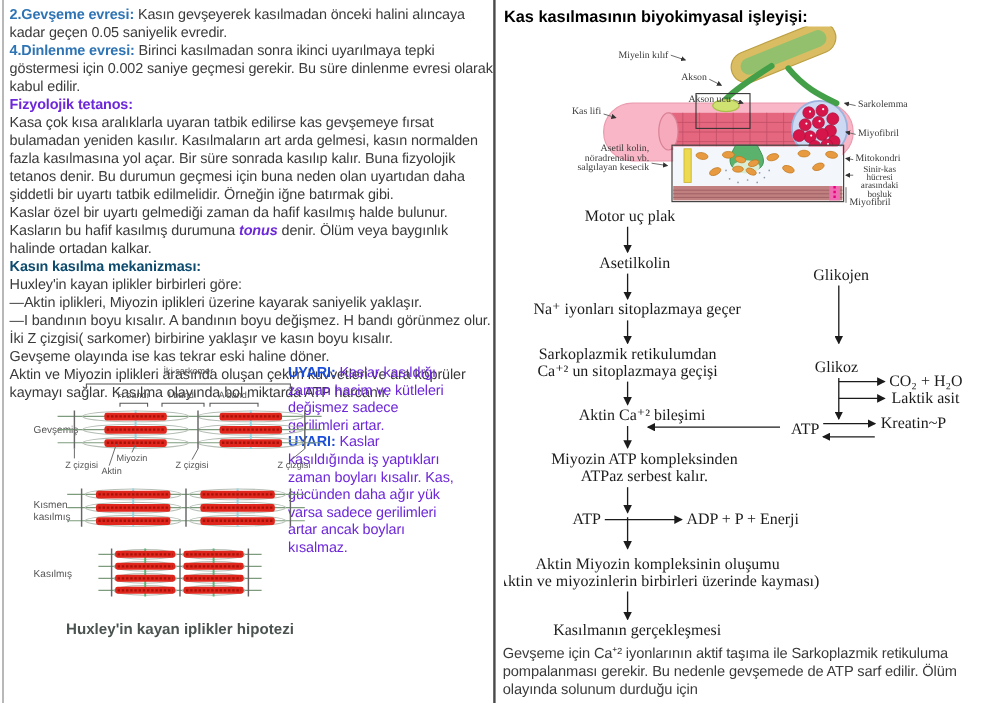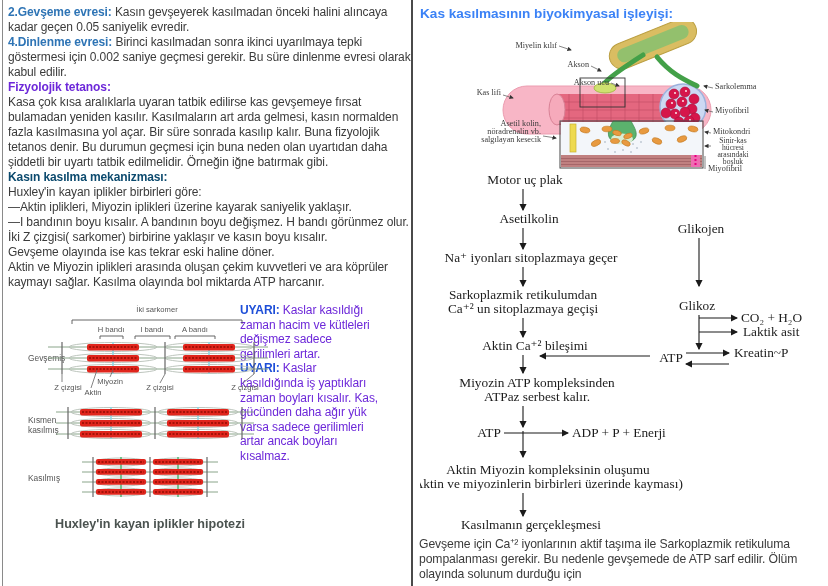--- a/index.html
+++ b/index.html
@@ -13,21 +13,21 @@
   .lefttext p{margin:0;}
   .bold{font-weight:bold;}
   .ital{font-style:italic;}
   .blue{color:#2E74B5;}
   .red{color:#6d28d9;}
   .gold{color:#0c4a6e;}
   .uyari{left:240px;top:303px;width:142px;font-size:12px;line-height:14.6px;letter-spacing:-0.1px;}
   .uyari p{margin:0;}
   .uyari .lbl{font-weight:bold;color:#1d4ed8;}
   .uyari .txt{color:#6d28d9;}
-  .rtitle{left:420px;top:6px;width:400px;font-size:13.6px;font-weight:bold;color:#3b82f6;}
+  .rtitle{left:420px;top:6px;width:400px;font-size:13.6px;font-weight:bold;color:#000000;}
   .footer{left:419px;top:537px;width:409px;font-size:12.2px;line-height:15.2px;letter-spacing:-0.1px;}
   svg{position:absolute;}
   svg text{font-family:"Liberation Sans",sans-serif;}
   .hx-s{font-size:7.6px;fill:#555;}
   .hx-row{font-size:8.4px;fill:#555;}
   .hx-cap{font-size:12.6px;font-weight:bold;fill:#4b5350;}
   .an-l{font-family:"Liberation Serif",serif;font-size:8.2px;fill:#3a3a3a;}
   .an-s{font-family:"Liberation Serif",serif;font-size:7.6px;fill:#3a3a3a;}
   .fl{font-family:"Liberation Serif","DejaVu Serif",serif;font-size:13.3px;fill:#1b1b1b;}
   .arrow{stroke:#1b1b1b;stroke-width:1.1;fill:none;}
@@ -38,20 +38,21 @@
 <body>
 
 <div class="vline edge-l"></div>
 <div class="vline divider"></div>
 
 <div class="abs lefttext">
   <p><span class="blue bold">2.Gevşeme evresi:</span><span> Kasın gevşeyerek kasılmadan önceki halini alıncaya kadar geçen 0.05 saniyelik evredir.</span></p>
   <p><span class="blue bold">4.Dinlenme evresi:</span><span> Birinci kasılmadan sonra ikinci uyarılmaya tepki göstermesi için 0.002 saniye geçmesi gerekir. Bu süre dinlenme evresi olarak kabul edilir.</span></p>
   <p class="red bold">Fizyolojik tetanos:</p>
   <p>Kasa çok kısa aralıklarla uyaran tatbik edilirse kas gevşemeye fırsat bulamadan yeniden kasılır. Kasılmaların art arda gelmesi, kasın normalden fazla kasılmasına yol açar. Bir süre sonrada kasılıp kalır. Buna fizyolojik tetanos denir. Bu durumun geçmesi için buna neden olan uyartıdan daha şiddetli bir uyartı tatbik edilmelidir. Örneğin iğne batırmak gibi.</p>
+  <p><span>Kaslar özel bir uyartı gelmediği zaman da hafif kasılmış halde bulunur. Kasların bu hafif kasılmış durumuna </span><span class="red bold ital">tonus</span><span> denir. Ölüm veya baygınlık halinde ortadan kalkar.</span></p>
   <p class="gold bold">Kasın kasılma mekanizması:</p>
   <p>Huxley'in kayan iplikler birbirleri göre:</p>
   <p>—Aktin iplikleri, Miyozin iplikleri üzerine kayarak saniyelik yaklaşır.</p>
   <p>—I bandının boyu kısalır. A bandının boyu değişmez. H bandı görünmez olur. İki Z çizgisi( sarkomer) birbirine yaklaşır ve kasın boyu kısalır.</p>
   <p>Gevşeme olayında ise kas tekrar eski haline döner.</p>
   <p>Aktin ve Miyozin iplikleri arasında oluşan çekim kuvvetleri ve ara köprüler kaymayı sağlar. Kasılma olayında bol miktarda ATP harcanır.</p>
 </div>
 
 <div class="abs uyari">
   <p><span class="lbl">UYARI:</span><span class="txt"> Kaslar kasıldığı zaman hacim ve kütleleri değişmez sadece gerilimleri artar.</span></p>

